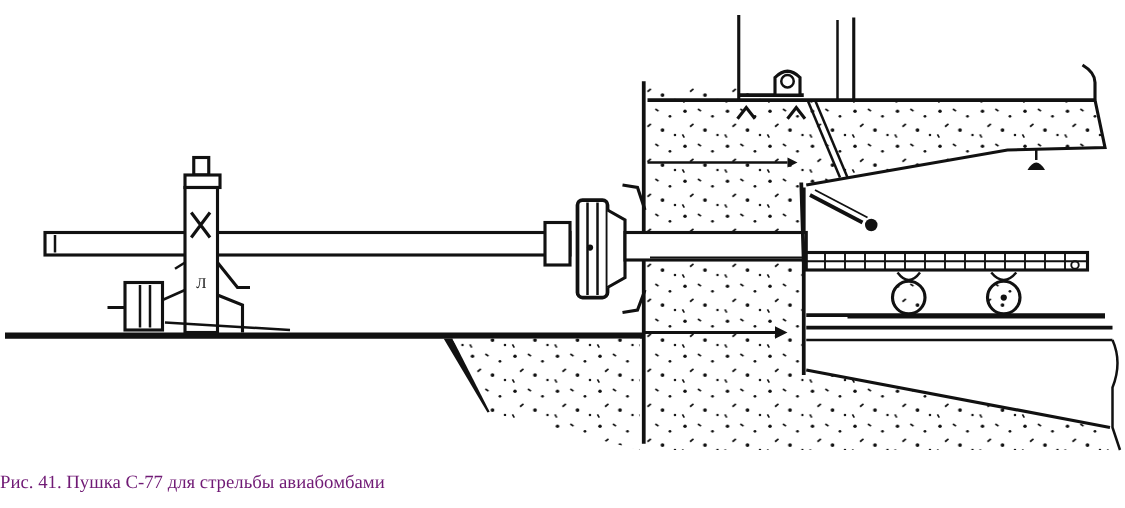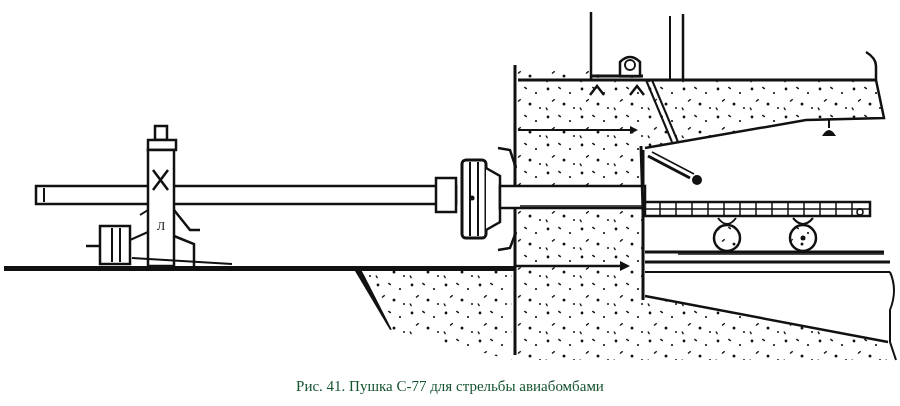--- a/index.html
+++ b/index.html
@@ -1,20 +1,20 @@
 <!DOCTYPE html>
 <html><head>
 <meta charset="utf-8">
 <style>
   html, body { margin:0; padding:0; background:#ffffff; }
   #page { position:relative; width:900px; height:406px; overflow:hidden; background:#fff; }
   svg { position:absolute; left:0; top:0; }
   .caption {
-    position:absolute; left:0; top:378px; width:900px; text-align:center;
-    font-family:"Liberation Serif", serif; font-size:15px; color:#14532d;
+    position:absolute; left:0; top:378px; width:900px; 
+    font-family:"Liberation Serif", serif; font-size:15px; color:#701a75;
   }
 </style>
 </head>
 <body>
 
 <div id="page">
   <svg width="900" height="406" viewBox="0 0 900 406">
     <defs>
       <pattern id="concrete" patternUnits="userSpaceOnUse" width="34" height="28">
         <rect width="34" height="28" fill="#fff"></rect>

